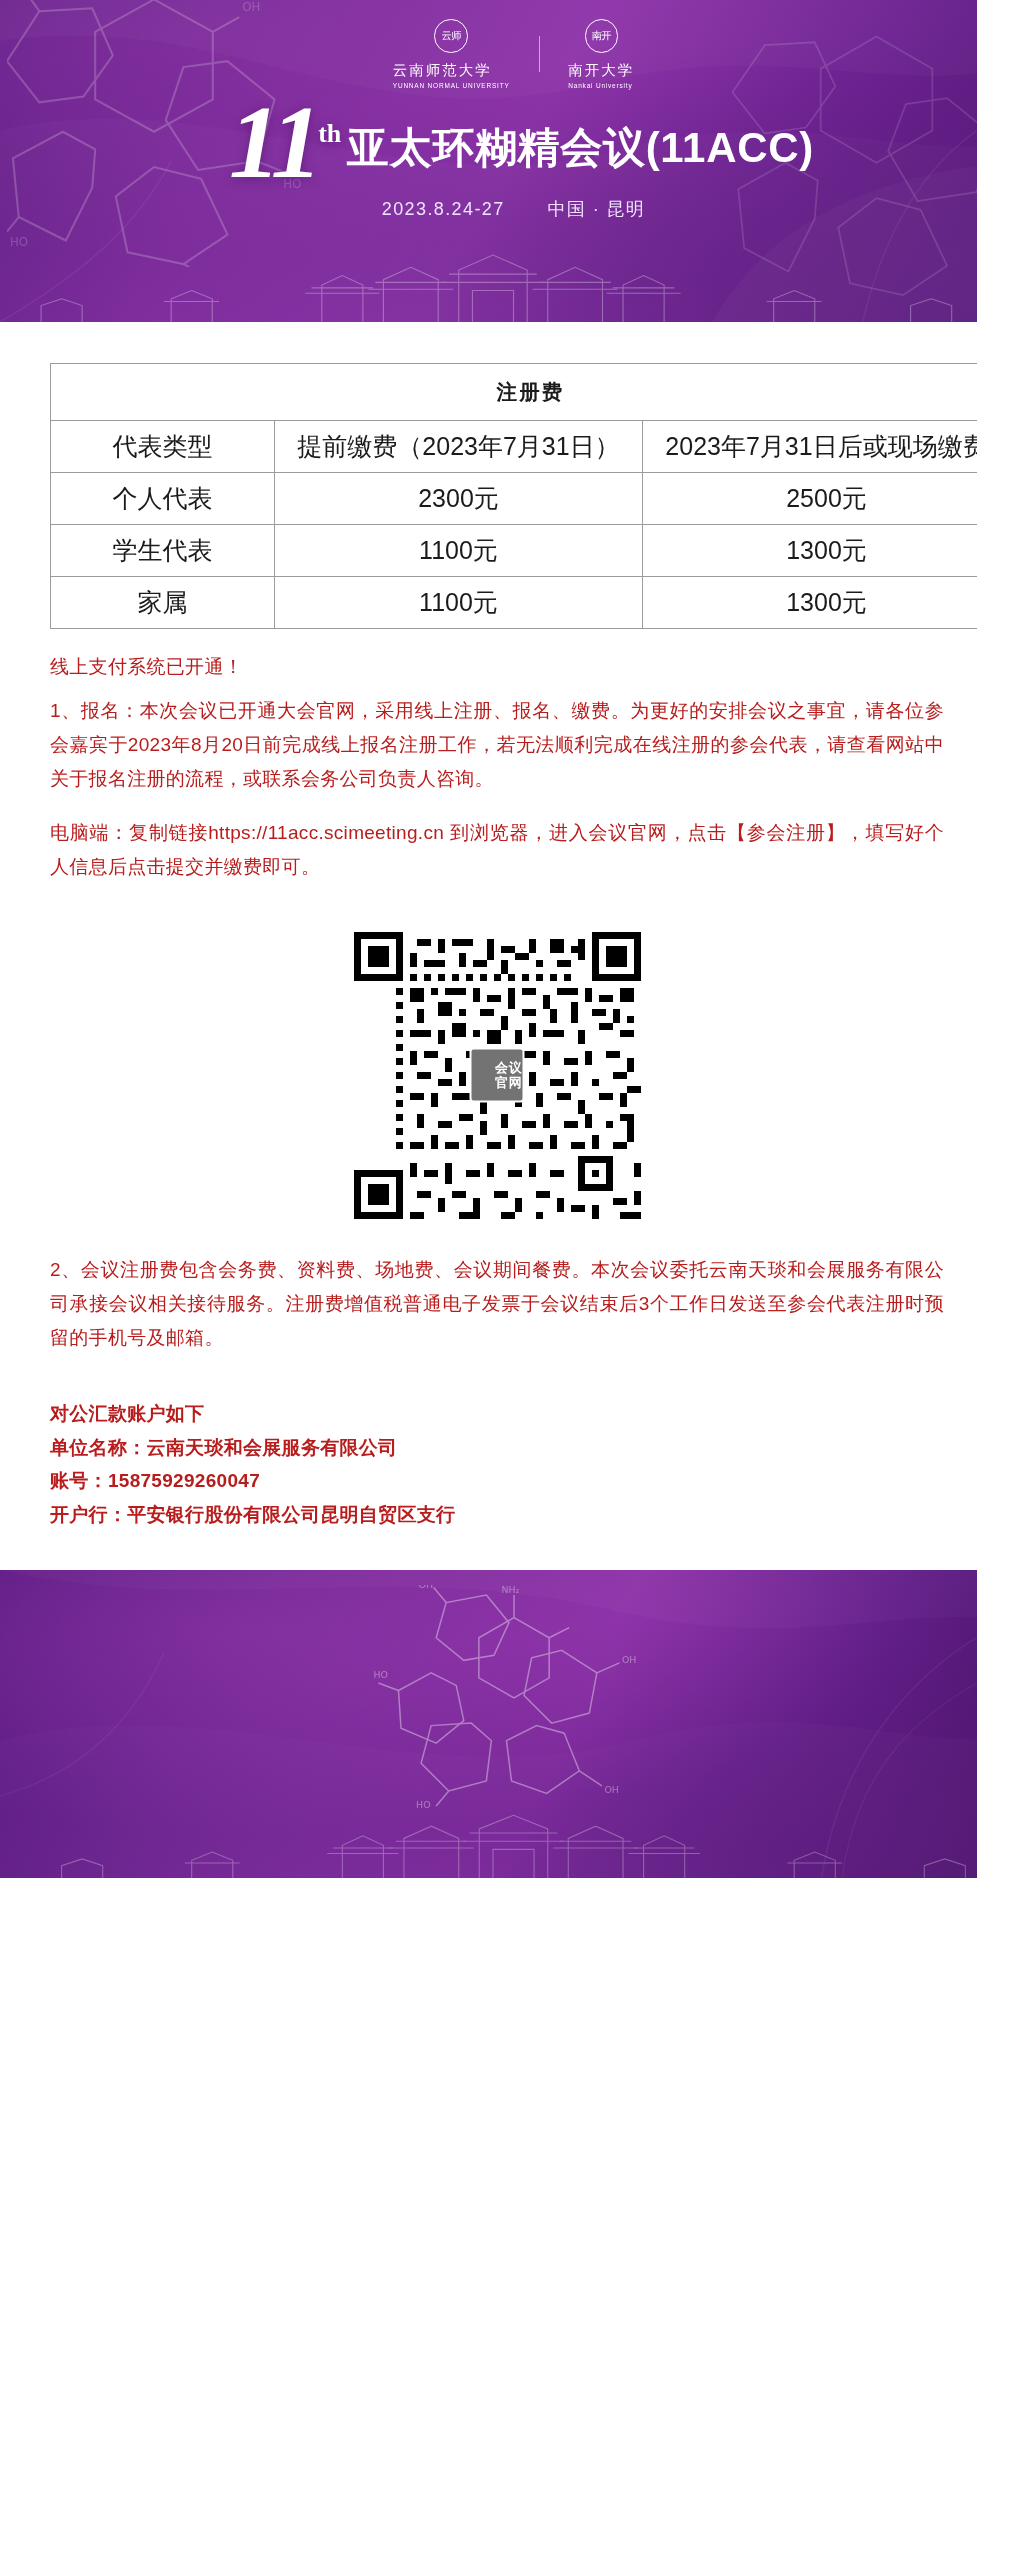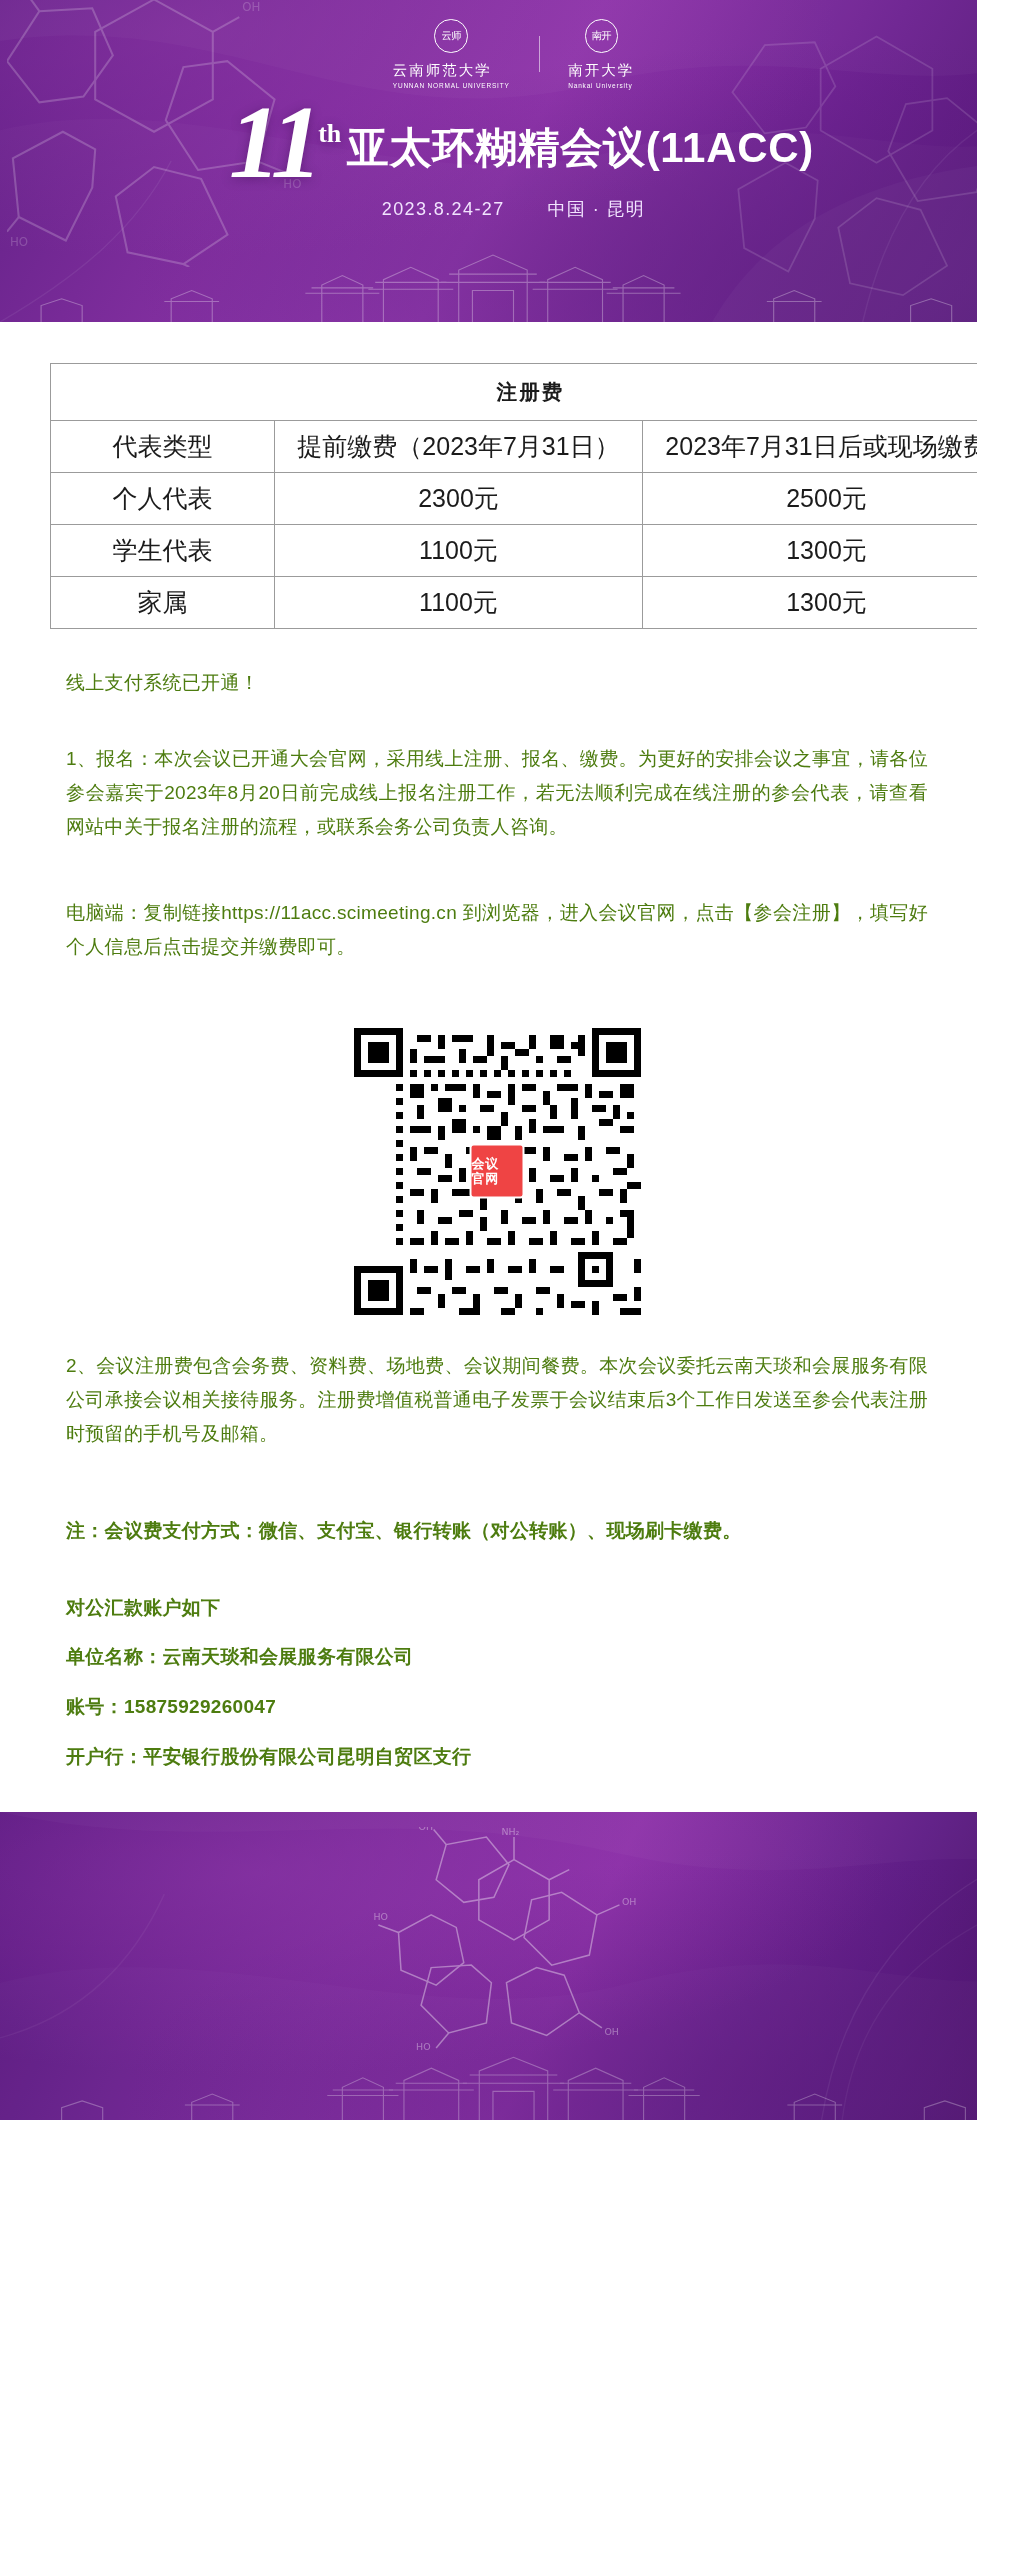--- a/index.html
+++ b/index.html
@@ -171,22 +171,22 @@
     height: 56px;
   }
   .col-a { width: 224px; }
   .col-b { width: 368px; }
   .col-c { width: 368px; }
 
   
   .para {
     font-size: 19px;
     line-height: 1.78;
-    color: #4d7c0f;
-    margin: 16px;
+    color: #b91c1c;
+    margin: 0;
     text-align: justify;
     letter-spacing: 0.3px;
   }
   .para.bold { font-weight: 700; }
   .gap-30 { height: 20.5px; }
   .gap-22 { height: 15px; }
   .gap-16 { height: 11px; }
   .gap-46 { height: 31.5px; }
 
   
@@ -200,30 +200,30 @@
     width: 287px;
     height: 287px;
     background: #ffffff;
   }
   .qr-box svg { display: block; }
   .qr-center {
     position: absolute;
     left: 50%; top: 50%;
     transform: translate(-50%, -50%);
     width: 51px; height: 51px;
-    background: #ef4444;
+    background: #737373;
     border: 2.7px solid #ffffff;
     border-radius: 4.1px;
     color: #ffffff;
     font-size: 13px;
     line-height: 1.15;
     font-weight: 700;
     display: flex;
     flex-direction: column;
-    align-items: flex-start;
+    align-items: flex-end;
     justify-content: center;
     letter-spacing: 0.7px;
   }
 
   
   .footer {
     position: relative;
     width: 1027px;
     height: 308px;
     margin-top: 38px;
@@ -606,21 +606,20 @@
           <span>会议</span>
           <span>官网</span>
         </div>
       </div>
     </div>
 
     <p class="para">2、会议注册费包含会务费、资料费、场地费、会议期间餐费。本次会议委托云南天琰和会展服务有限公司承接会议相关接待服务。注册费增值税普通电子发票于会议结束后3个工作日发送至参会代表注册时预留的手机号及邮箱。</p>
 
     <div class="gap-46"></div>
 
-    <p class="para bold">注：会议费支付方式：微信、支付宝、银行转账（对公转账）、现场刷卡缴费。</p>
 
     <div class="gap-16"></div>
 
     <p class="para bold">对公汇款账户如下</p>
     <p class="para bold">
       <span>单位名称：</span><span>云南天琰和会展服务有限公司</span>
     </p>
     <p class="para bold">
       <span>账号：</span><span>15875929260047</span>
     </p>

